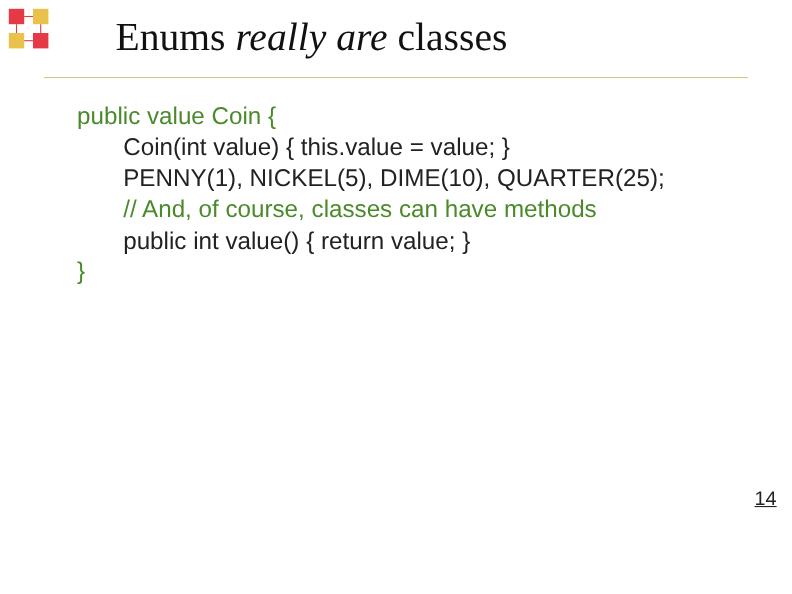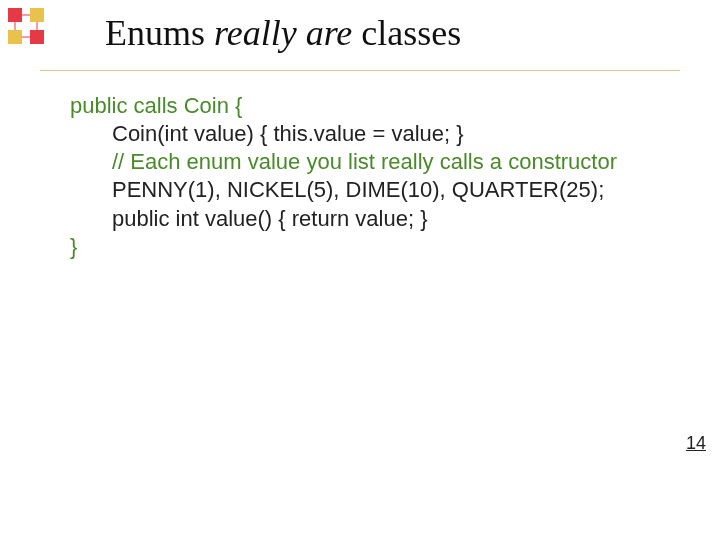--- a/index.html
+++ b/index.html
@@ -52,21 +52,21 @@
     font-size: 22px;
     line-height: 1.28;
     color: #222;
   }
   .content .line   { white-space: pre; }
   .content .indent { padding-left: 42px; display: block; }
   .green { color: #4a8a2a; }
   .slidenum {
     position: absolute;
     right: 14px;
-    bottom: 10px;
+    bottom: 0;
     font-size: 18px;
     color: #222;
     text-decoration: underline;
   }
 </style>
 </head>
 <body>
 
 <div class="slide">
 
@@ -81,22 +81,22 @@
     <line x1="37" y1="22" x2="37" y2="30" stroke="#E63946" stroke-width="1"></line>
   </svg>
 
   <div class="title">
     <span class="plain">Enums </span><span class="italic">really are</span><span class="plain"> classes</span>
   </div>
 
   <div class="rule"></div>
 
   <div class="content">
-    <span class="line green">public calls Coin {</span><br>
+    <span class="line green">public value Coin {</span><br>
     <span class="line indent">Coin(int value) { this.value = value; }</span>
-    <span class="line indent green">// Each enum value you list really calls a constructor</span>
     <span class="line indent">PENNY(1), NICKEL(5), DIME(10), QUARTER(25);</span>
+    <span class="line indent green">// And, of course, classes can have methods</span>
     <span class="line indent">public int value() { return value; }</span>
     <span class="line green">}</span>
   </div>
 
   <div class="slidenum">14</div>
 </div>
 
 </body></html>

